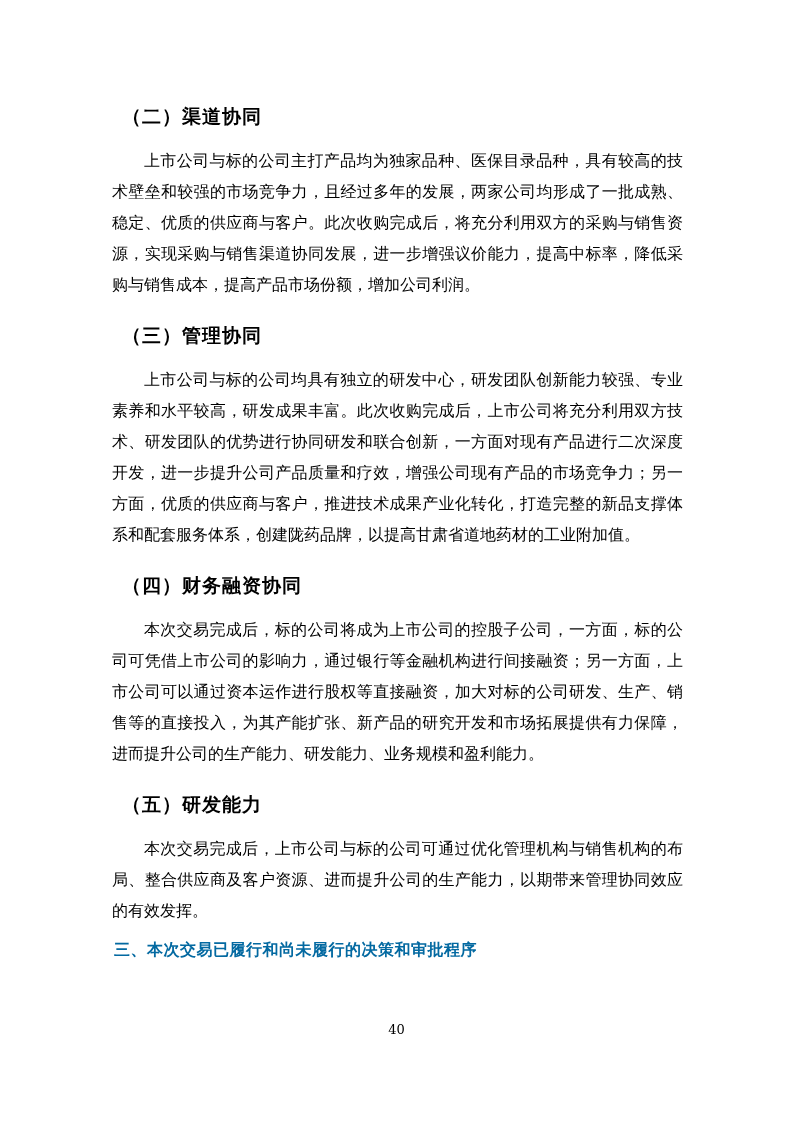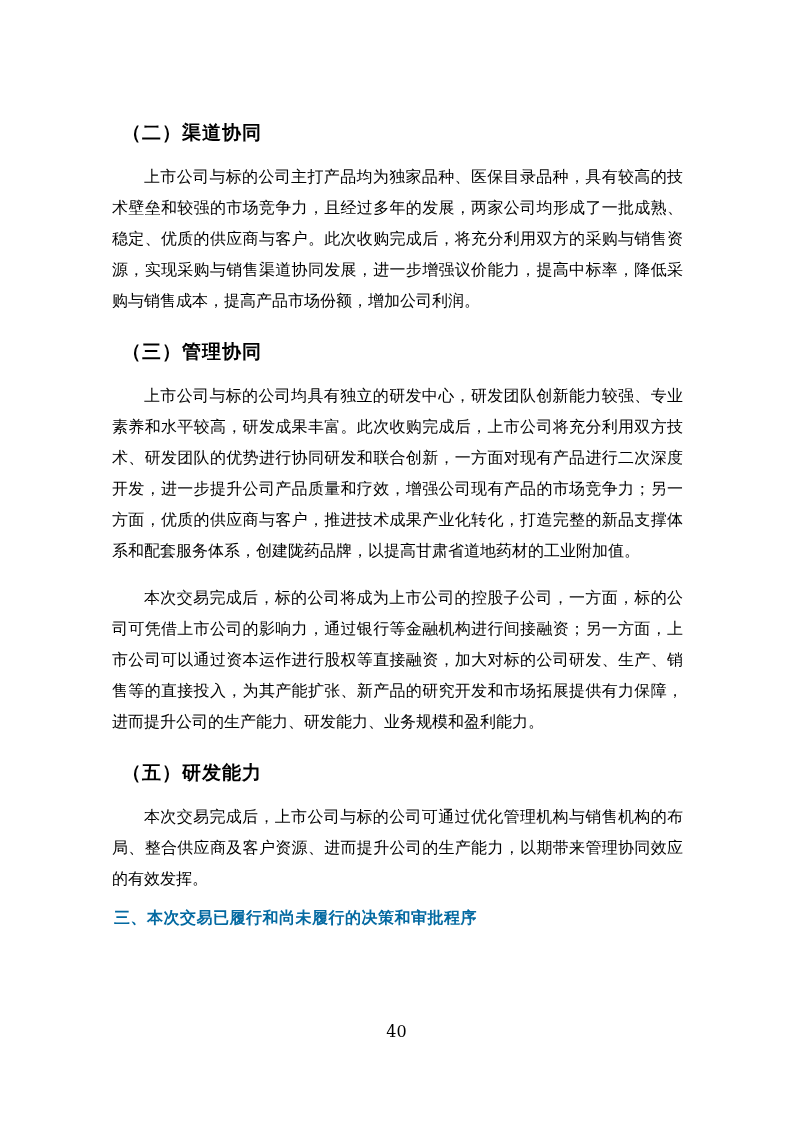--- a/index.html
+++ b/index.html
@@ -21,21 +21,21 @@
   .section-heading {
     font-family: "DejaVu Sans", "Liberation Sans", sans-serif;
     font-weight: bold;
     font-size: 19px;
     line-height: 26px;
     letter-spacing: 1px;
     color: #000000;
     margin: 22px 0 0 10px;
   }
   .section:first-child .section-heading {
-    margin-top: 16px;
+    margin-top: 0;
   }
   .section-body {
     font-family: Liberation Serif, serif;
     font-size: 16px;
     line-height: 31px;
     color: #000000;
     text-align: justify;
     text-indent: 2em;
     margin: 16px 0 0 0;
   }
@@ -48,41 +48,42 @@
     color: #0369a1;
     margin: 10px 0 0 2px;
   }
   .page-number {
     position: absolute;
     top: 1022px;
     left: 0;
     width: 100%;
     text-align: center;
     font-family: "DejaVu Serif", "Liberation Serif", serif;
-    font-size: 16px;
+    font-size: 13px;
     color: #000000;
   }
 </style>
 </head>
 <body>
 
 <div class="page">
   <div class="content">
 
     <div class="section">
       <h2 class="section-heading">（二）渠道协同</h2>
       <p class="section-body">上市公司与标的公司主打产品均为独家品种、医保目录品种，具有较高的技术壁垒和较强的市场竞争力，且经过多年的发展，两家公司均形成了一批成熟、稳定、优质的供应商与客户。此次收购完成后，将充分利用双方的采购与销售资源，实现采购与销售渠道协同发展，进一步增强议价能力，提高中标率，降低采购与销售成本，提高产品市场份额，增加公司利润。</p>
     </div>
 
     <div class="section">
       <h2 class="section-heading">（三）管理协同</h2>
       <p class="section-body">上市公司与标的公司均具有独立的研发中心，研发团队创新能力较强、专业素养和水平较高，研发成果丰富。此次收购完成后，上市公司将充分利用双方技术、研发团队的优势进行协同研发和联合创新，一方面对现有产品进行二次深度开发，进一步提升公司产品质量和疗效，增强公司现有产品的市场竞争力；另一方面，优质的供应商与客户，推进技术成果产业化转化，打造完整的新品支撑体系和配套服务体系，创建陇药品牌，以提高甘肃省道地药材的工业附加值。</p>
     </div>
 
     <div class="section">
+      <h2 class="section-heading">（四）财务融资协同</h2>
       <p class="section-body">本次交易完成后，标的公司将成为上市公司的控股子公司，一方面，标的公司可凭借上市公司的影响力，通过银行等金融机构进行间接融资；另一方面，上市公司可以通过资本运作进行股权等直接融资，加大对标的公司研发、生产、销售等的直接投入，为其产能扩张、新产品的研究开发和市场拓展提供有力保障，进而提升公司的生产能力、研发能力、业务规模和盈利能力。</p>
     </div>
 
     <div class="section">
       <h2 class="section-heading">（五）研发能力</h2>
       <p class="section-body">本次交易完成后，上市公司与标的公司可通过优化管理机构与销售机构的布局、整合供应商及客户资源、进而提升公司的生产能力，以期带来管理协同效应的有效发挥。</p>
     </div>
 
     <h1 class="main-heading">三、本次交易已履行和尚未履行的决策和审批程序</h1>
 

